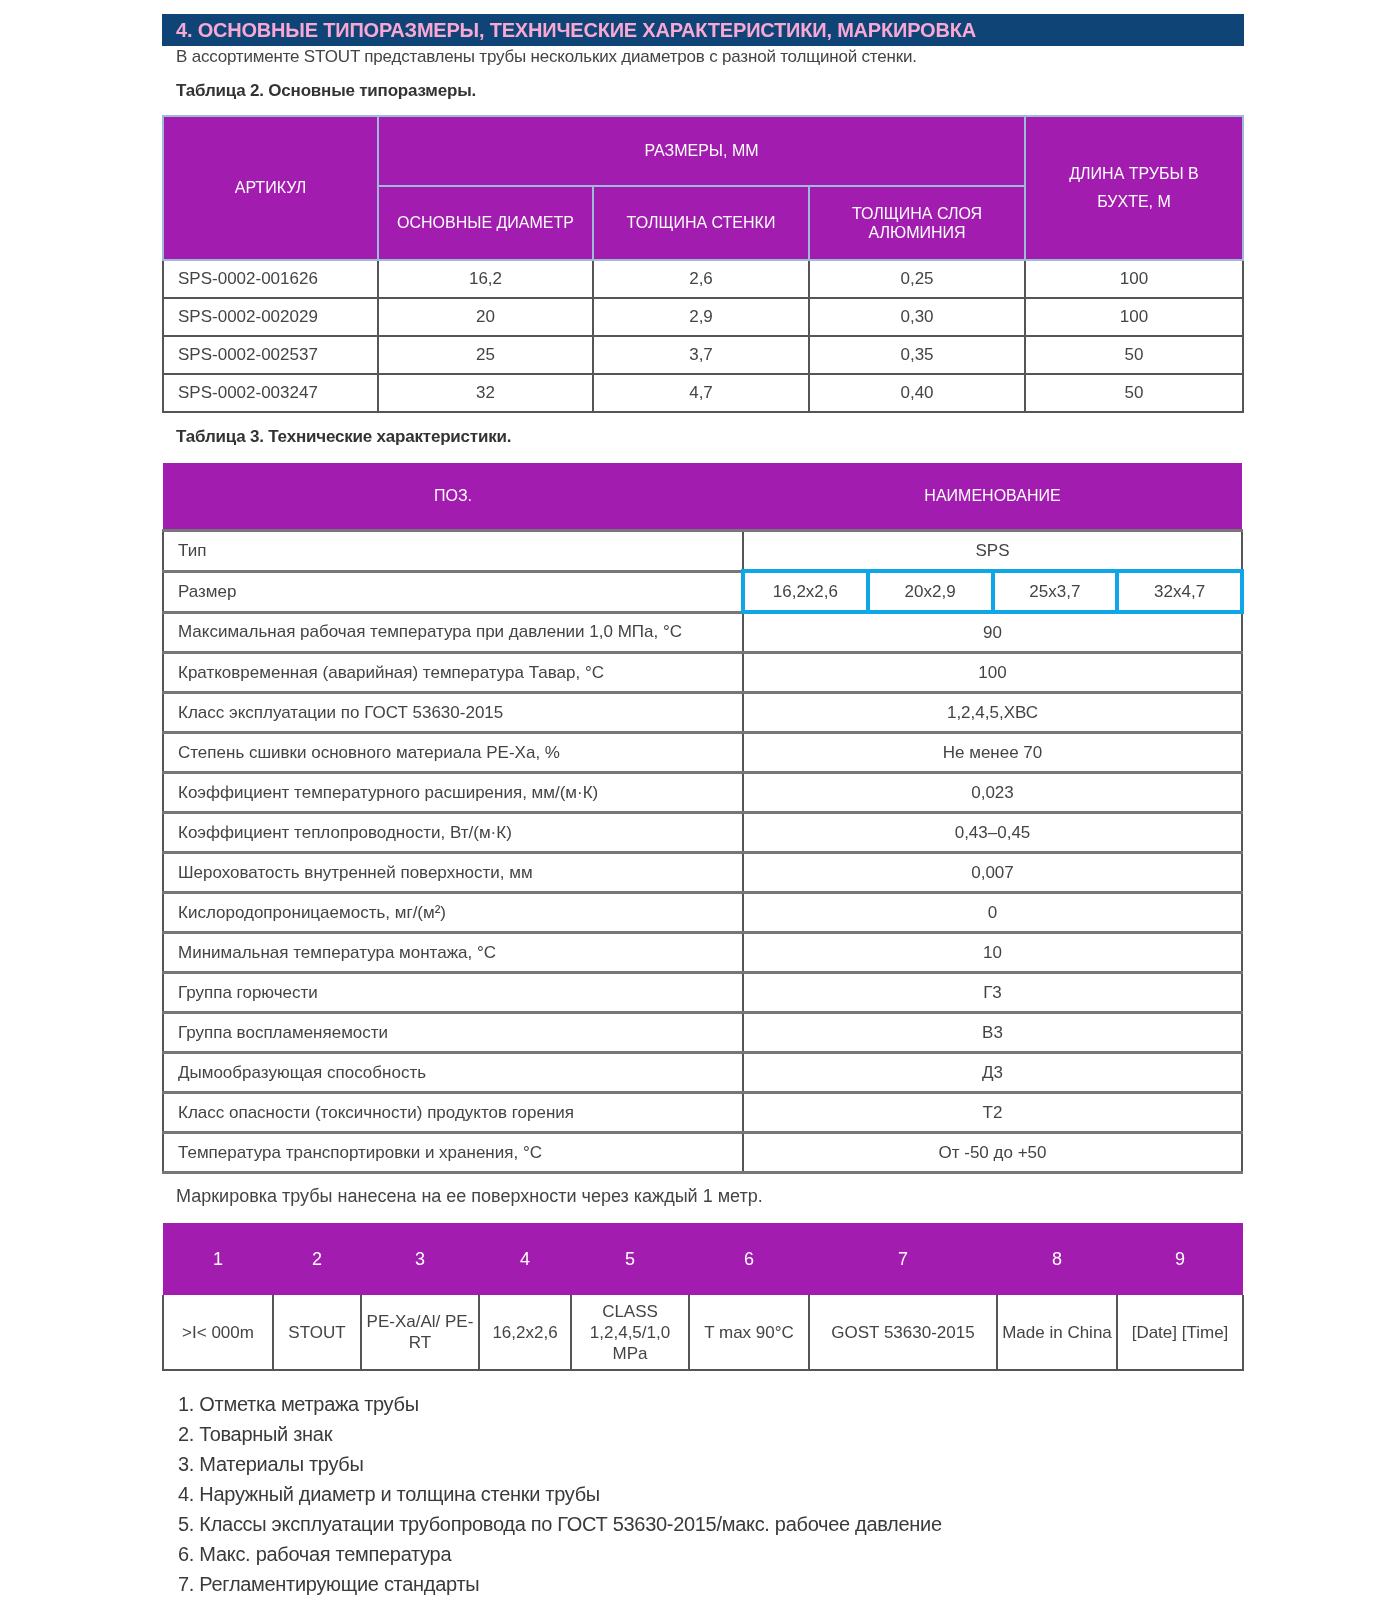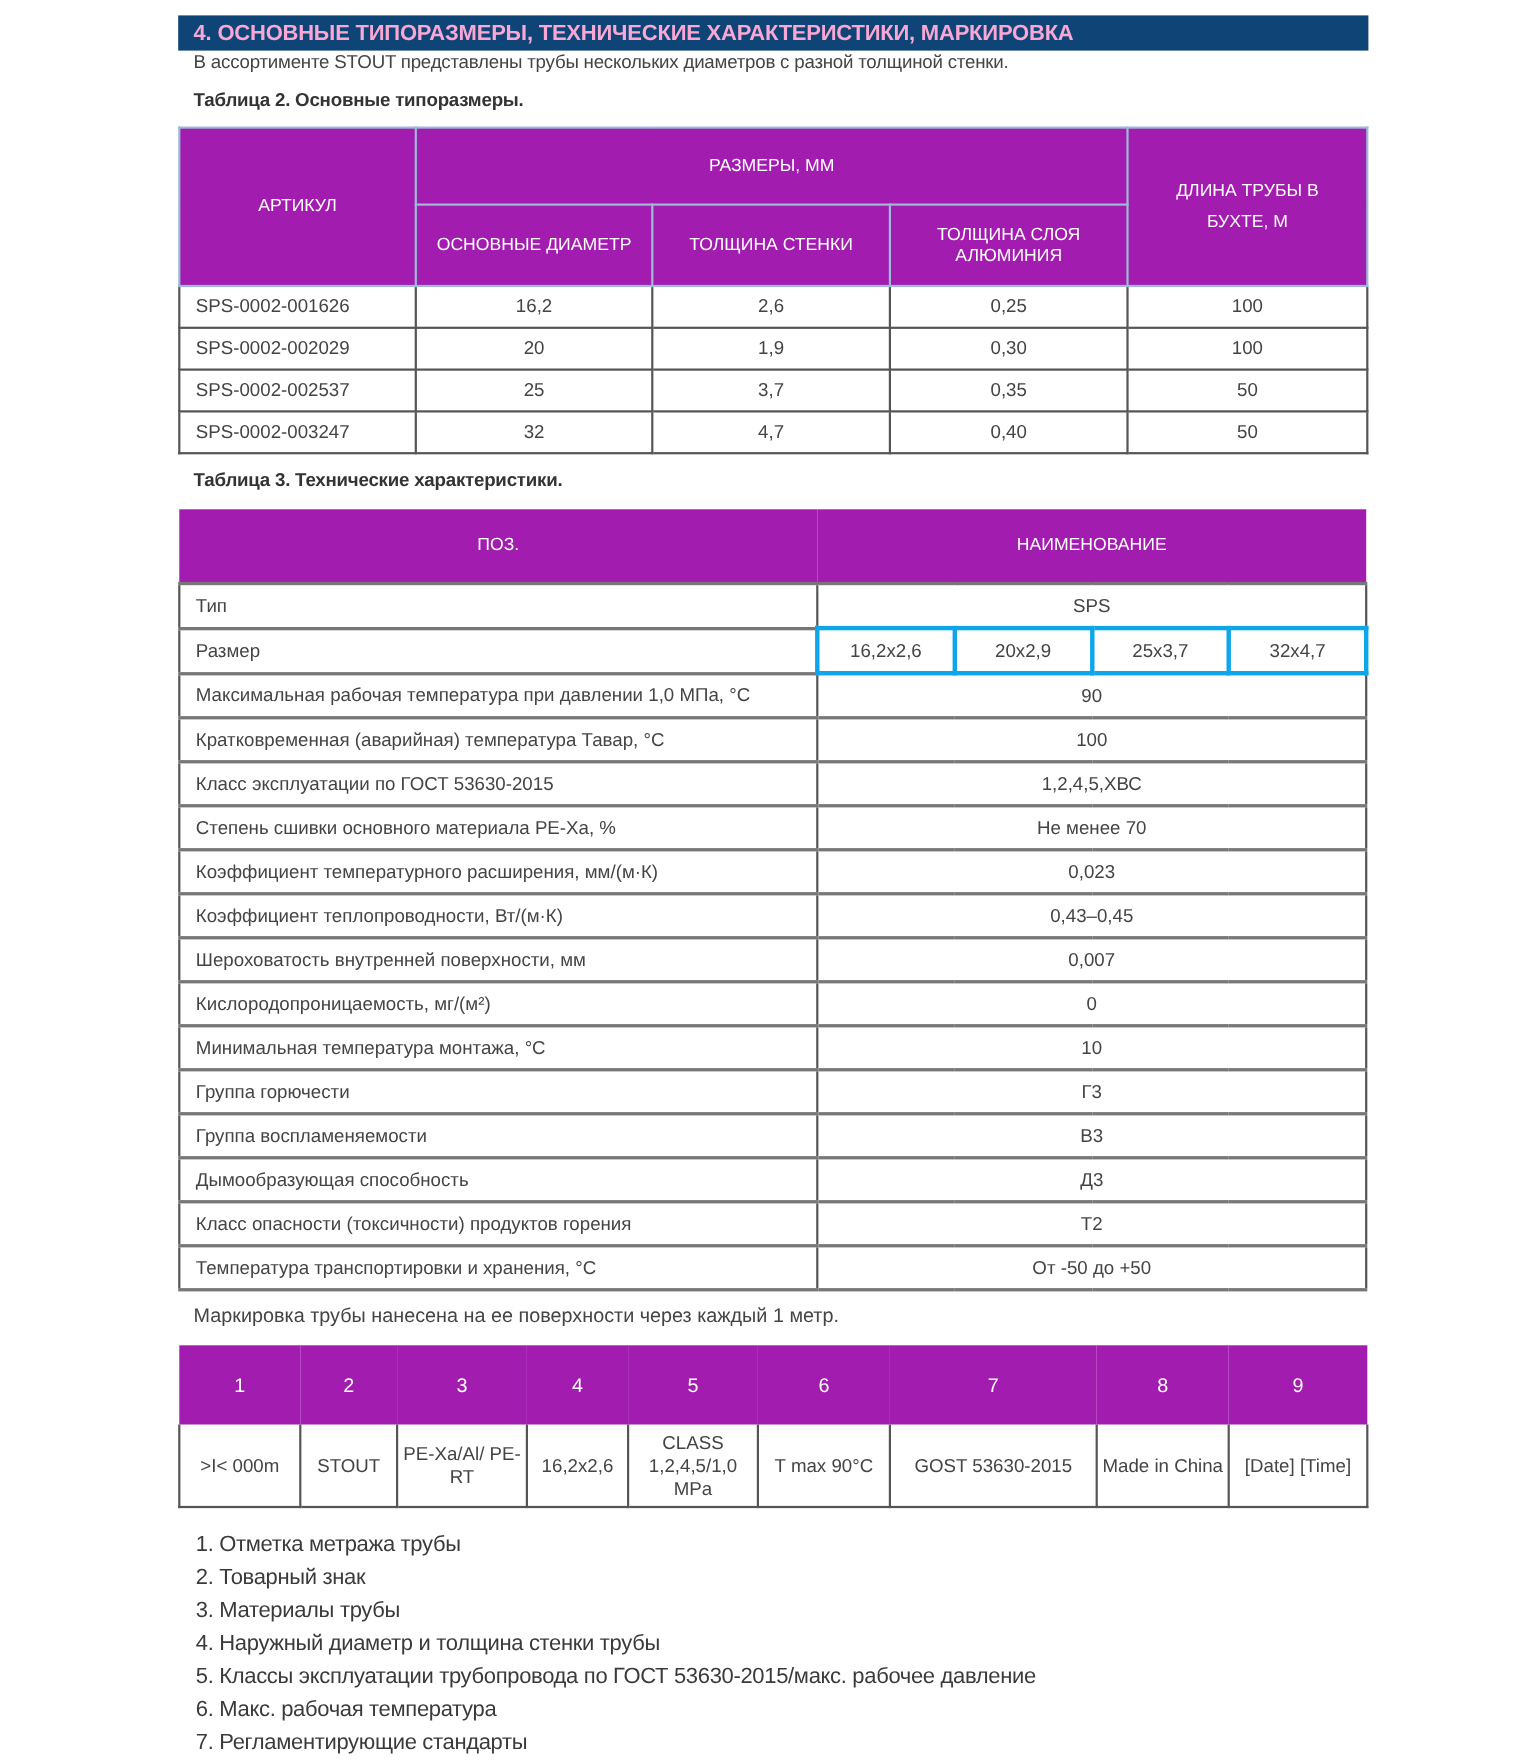--- a/index.html
+++ b/index.html
@@ -60,21 +60,21 @@
       <tr>
         <td class="l">SPS-0002-001626</td>
         <td class="c">16,2</td>
         <td class="c">2,6</td>
         <td class="c">0,25</td>
         <td class="c">100</td>
       </tr>
       <tr>
         <td class="l">SPS-0002-002029</td>
         <td class="c">20</td>
-        <td class="c">1,9</td>
+        <td class="c">2,9</td>
         <td class="c">0,30</td>
         <td class="c">100</td>
       </tr>
       <tr>
         <td class="l">SPS-0002-002537</td>
         <td class="c">25</td>
         <td class="c">3,7</td>
         <td class="c">0,35</td>
         <td class="c">50</td>
       </tr>

